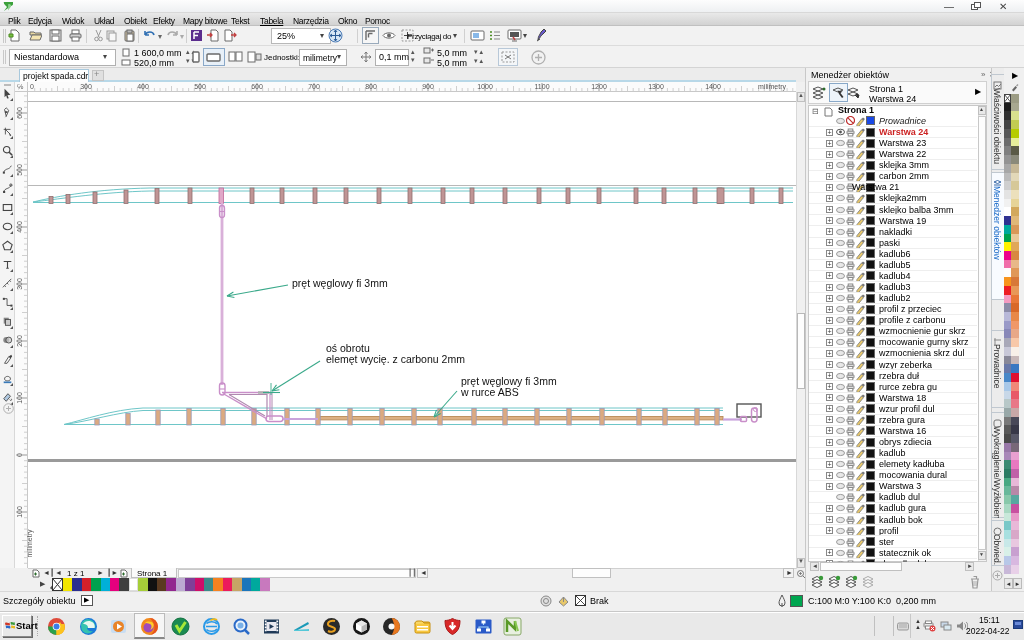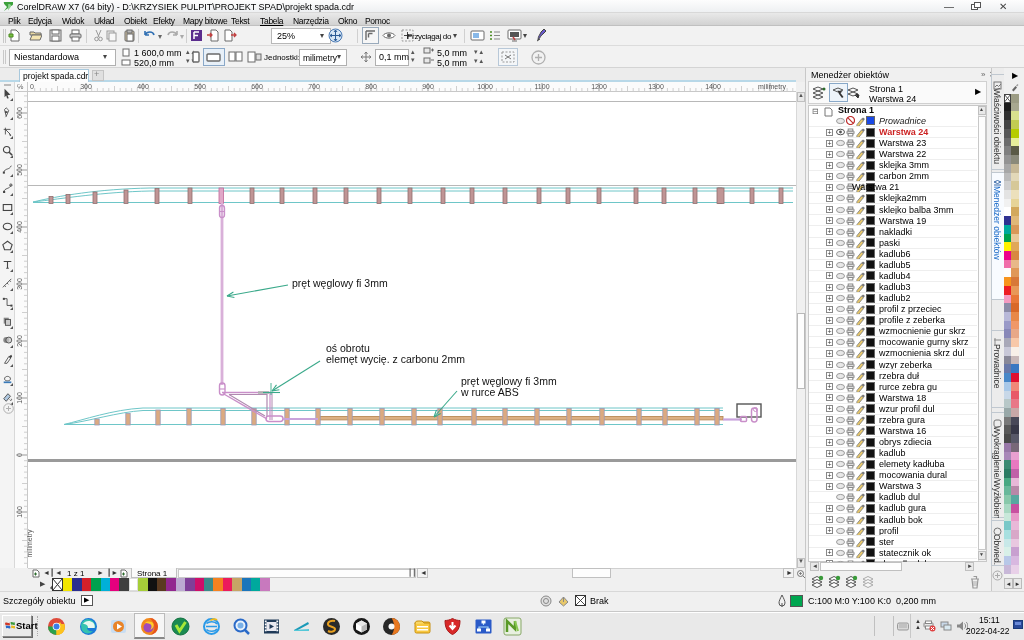--- a/index.html
+++ b/index.html
@@ -7,21 +7,20 @@
 .a{position:absolute;}
 .t{position:absolute;white-space:nowrap;color:#000;}
 
 </style></head><body>
 <div id="scr">
 <div class="a" style="left:0;top:0;width:1024px;height:13px;background:linear-gradient(#fdfdfd,#eef0f2);border-bottom:1px solid #d8d8d8;"></div>
 <svg class="a" style="left:3px;top:2px" width="10" height="10" viewBox="0 0 10 10">
       <path d="M1 9 L4 5 L2 3 A5 4.4 0 1 1 8 4 Z" fill="#3ba13b"></path>
       <path d="M5.2 2.2 C6.8 1.4 8.4 2.6 8 4.4 L5 8.6 Z" fill="#8fd18f"></path>
     </svg>
-<div class="t" style="left:17px;top:2px;font-size:9px;">CorelDRAW X7 (64 bity) - D:\KRZYSIEK PULPIT\PROJEKT SPAD\projekt spada.cdr</div>
 <div class="t" style="left:944px;top:1px;font-size:10px;color:#444;">—</div>
 <div class="a" style="left:971px;top:4px;width:7px;height:6px;border:1px solid #555;background:#fff;"></div>
 <div class="a" style="left:974px;top:2px;width:7px;height:6px;border:1px solid #555;background:#fff;"></div>
 <div class="t" style="left:999px;top:1px;font-size:10px;color:#444;">✕</div>
 <div class="a" style="left:0;top:13px;width:1024px;height:13px;background:linear-gradient(#e9e9e9,#d2d2d2);border-bottom:1px solid #c0c0c0;"></div>
 <div class="t" style="left:8px;top:16px;font-size:8.5px;letter-spacing:-0.3px;">Plik</div>
 <div class="t" style="left:28px;top:16px;font-size:8.5px;letter-spacing:-0.3px;">Edycja</div>
 <div class="t" style="left:62px;top:16px;font-size:8.5px;letter-spacing:-0.3px;">Widok</div>
 <div class="t" style="left:94px;top:16px;font-size:8.5px;letter-spacing:-0.3px;">Układ</div>
 <div class="t" style="left:124px;top:16px;font-size:8.5px;letter-spacing:-0.3px;">Obiekt</div>
@@ -1027,21 +1026,21 @@
 <svg class="a" style="left:846px;top:316px" width="9" height="9" viewBox="0 0 9 9">
       <rect x="1" y="3" width="7" height="3" rx="0.5" fill="#ddd" stroke="#888"></rect>
       <rect x="2.2" y="1" width="4.6" height="2" fill="#fff" stroke="#888"></rect>
       <rect x="2.2" y="5.5" width="4.6" height="2.5" fill="#fff" stroke="#888"></rect>
     </svg>
 <svg class="a" style="left:856px;top:316px" width="9" height="9" viewBox="0 0 9 9">
       <path d="M1 7.5 l4.5-5.5 2 1.6 -4.5 5.5 -2.3 .7z" fill="#e8c86a" stroke="#777" stroke-width="0.8"></path>
       <path d="M5.5 2 l1.5-1.5 2 1.6 -1.5 1.5z" fill="#777"></path>
     </svg>
 <div class="a" style="left:866px;top:316px;width:9px;height:9px;background:#111;border:1px solid #666;"></div>
-<div class="t" style="left:879px;top:315px;font-size:9px;color:#000;">profile z zeberka</div>
+<div class="t" style="left:879px;top:315px;font-size:9px;color:#000;">profile z carbonu</div>
 <div class="a" style="left:809px;top:325px;width:168px;height:1px;background:#eeeeee;"></div>
 <div class="a" style="left:826px;top:328px;width:7px;height:7px;border:1px solid #888;background:#fff;font-size:7px;line-height:5px;text-align:center;color:#333;">+</div>
 <svg class="a" style="left:836px;top:327px" width="9" height="8" viewBox="0 0 9 8">
       <ellipse cx="4.5" cy="4" rx="4" ry="2.6" fill="#e8e8e8" stroke="#999"></ellipse>
     </svg>
 <svg class="a" style="left:846px;top:327px" width="9" height="9" viewBox="0 0 9 9">
       <rect x="1" y="3" width="7" height="3" rx="0.5" fill="#ddd" stroke="#888"></rect>
       <rect x="2.2" y="1" width="4.6" height="2" fill="#fff" stroke="#888"></rect>
       <rect x="2.2" y="5.5" width="4.6" height="2.5" fill="#fff" stroke="#888"></rect>
     </svg>

